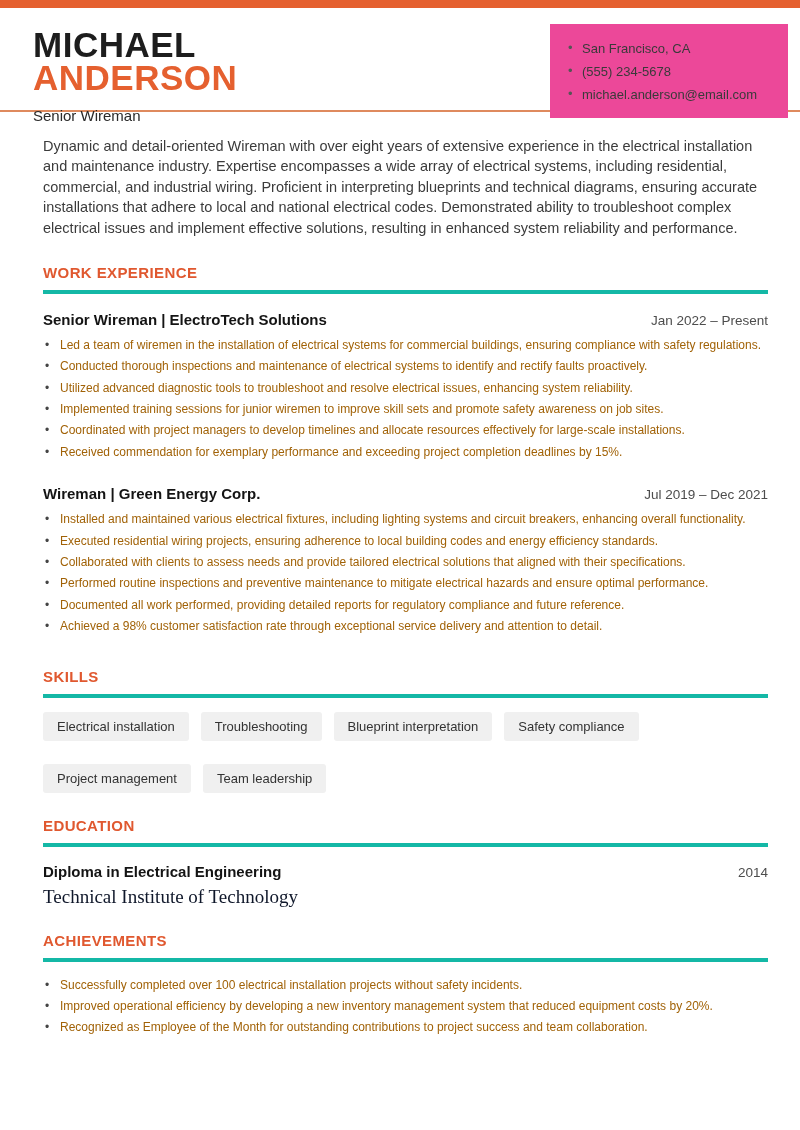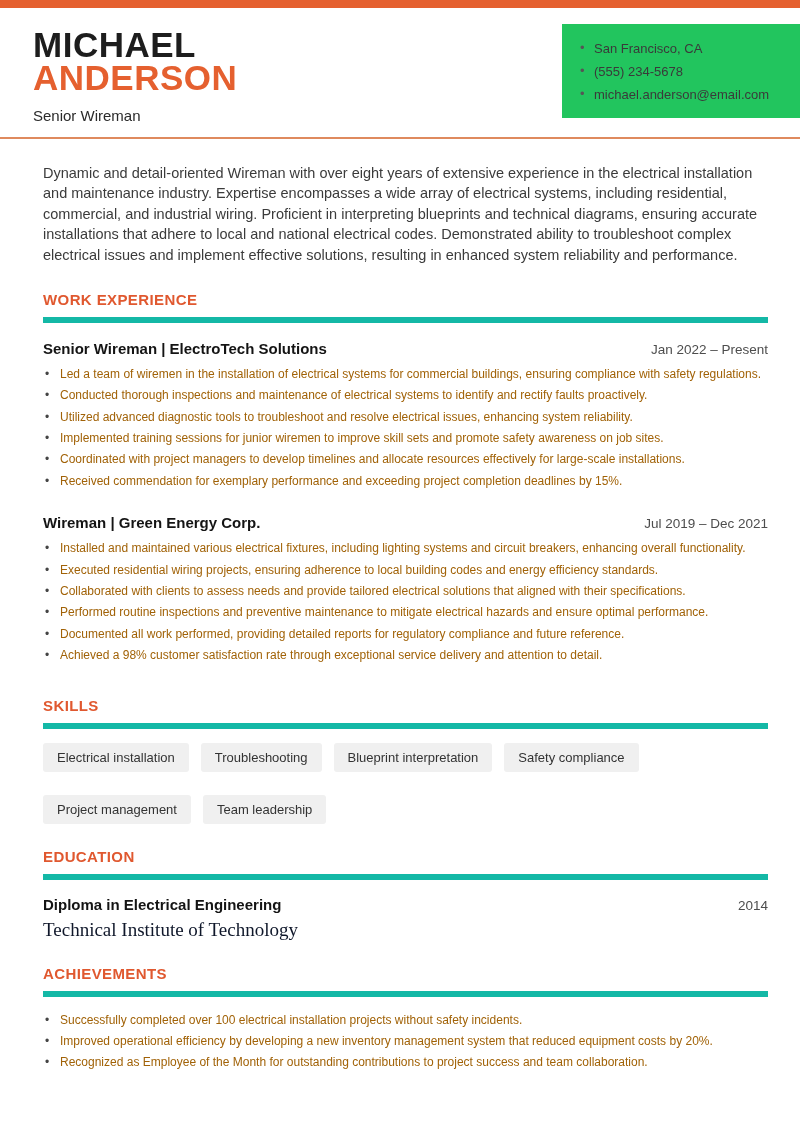--- a/index.html
+++ b/index.html
@@ -10,44 +10,44 @@
     font-family: "Liberation Sans", "DejaVu Sans", sans-serif;
     color: #3b3b3b;
     overflow: hidden;
     -webkit-font-smoothing: antialiased;
   }
   .topbar { height: 8px; background: #E5602F; }
 
   
   .header {
     box-sizing: border-box;
-    height: 129px;
+    height: 102px;
     display: flex;
     justify-content: space-between;
     align-items: flex-start;
-    padding: 16px 0 0 33px;
+    padding: 16px 12px 0 33px;
   }
   .name-block h1 {
     margin: 4px 0 0 0;
     font-size: 35px;
     line-height: 33px;
     font-weight: bold;
     letter-spacing: 0.5px;
     color: #1d1d1d;
   }
   .name-block .last-name { color: #E5602F; }
   .job-title {
     margin-top: 13px;
     font-size: 15px;
     color: #2a2a2a;
   }
   .contact-card {
     box-sizing: border-box;
     width: 238px;
-    background: #22c55e;
+    background: #ec4899;
     padding: 13px 16px 12px 18px;
   }
   .contact-card ul { list-style: none; margin: 0; padding: 0; }
   .contact-card li {
     font-size: 13px;
     color: #3a3a3a;
     padding: 5px 0 5px 14px;
     position: relative;
     line-height: 13px;
   }
@@ -61,21 +61,21 @@
   
   .content { padding: 0 32px 0 43px; }
   .summary {
     margin-top: 24px;
     font-size: 14.5px;
     line-height: 20.4px;
     color: #3b3b3b;
   }
   .section-head {
     padding-bottom: 9px;
-    border-bottom: 6px solid #14b8a6;
+    border-bottom: 4px solid #14b8a6;
   }
   .section-head h2 {
     margin: 0;
     font-size: 15px;
     font-weight: bold;
     letter-spacing: 0.4px;
     color: #E0582F;
   }
   .mt26 { margin-top: 26px; }
   .mt34 { margin-top: 34px; }

